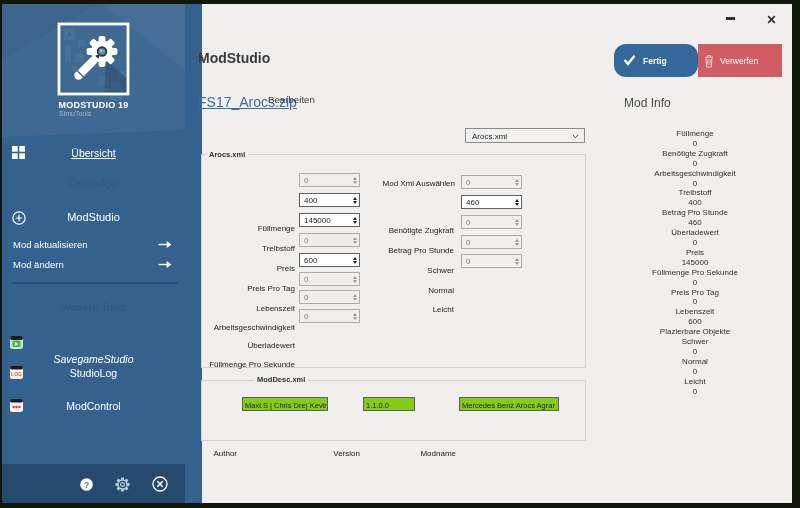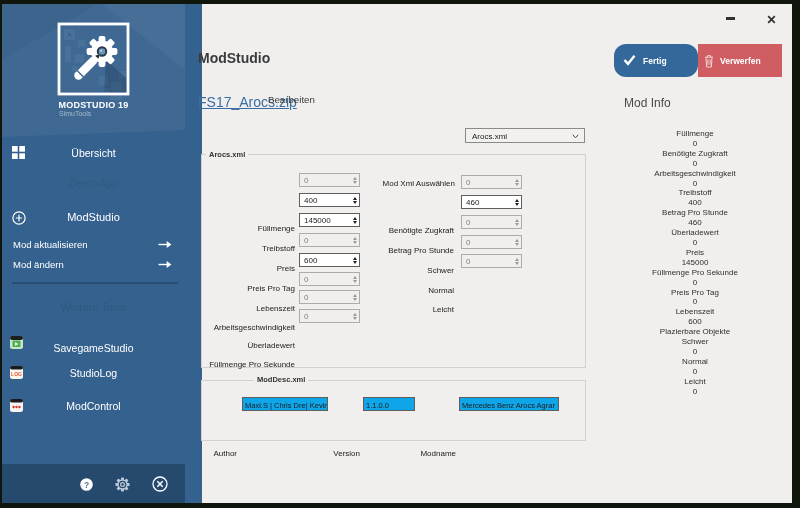--- a/index.html
+++ b/index.html
@@ -14,21 +14,21 @@
 .row-label { position:absolute; text-align:right; font-size:8px; color:#1b1b1b;margin-top:48px; }
 .spin { position:absolute; height:14px; background:#ffffff; border:1px solid #5f5e5d; font-size:8px; color:#1c1c1c; }
 .spin .val { position:absolute; left:4px; top:2px; }
 .spin.dis { background:#f0efed; border:1px solid #adacab; color:#7d7d7d; }
 .up { width:0; height:0; border-left:2.5px solid transparent; border-right:2.5px solid transparent; border-bottom:3px solid #1c1c1c; position:absolute; right:2px; top:3px; }
 .dn { width:0; height:0; border-left:2.5px solid transparent; border-right:2.5px solid transparent; border-top:3px solid #1c1c1c; position:absolute; right:2px; top:7px; }
 .dis .up { border-bottom-color:#9a9a9a; }
 .dis .dn { border-top-color:#9a9a9a; }
 .gbox { position:absolute; border:1px solid #d2d1d0; }
 .glabel { position:absolute; background:#f0efed; font-size:7.5px; font-weight:bold; color:#333333; padding:0 3px; }
-.txt { position:absolute; height:14px; background:#0ea5e9; border:1px solid #5f5e5d; font-size:7.5px; color:#1c1c1c; white-space:nowrap; overflow:hidden; padding:2.5px 0 0 2px; }
+.txt { position:absolute; height:14px; background:#84cc16; border:1px solid #5f5e5d; font-size:7.5px; color:#1c1c1c; white-space:nowrap; overflow:hidden; padding:2.5px 0 0 2px; }
 </style>
 </head>
 <body>
 <div id="win">
 
   <div id="sidebar">
     <div class="abs" style="left:0;top:0;width:183px;height:133px;background:rgba(255,255,255,0.05);clip-path:polygon(0 0, 183px 0, 183px 126px, 0 133px);"></div>
     <div class="abs" style="left:0;top:0;width:183px;height:60px;background:rgba(0,0,0,0.045);clip-path:polygon(0 0, 96px 0, 0 56px);"></div>
     <div class="abs" style="left:0;top:0;width:183px;height:70px;background:rgba(255,255,255,0.04);clip-path:polygon(100px 0, 183px 0, 183px 66px);"></div>
 
@@ -92,21 +92,21 @@
     </svg>
     <div class="abs white" style="left:0;top:96px;width:183px;text-align:center;font-size:9px;font-weight:bold;letter-spacing:0.2px;">MODSTUDIO 19</div>
     <div class="abs" style="left:57px;top:106px;font-size:7px;color:rgba(255,255,255,0.5);">SimuTools</div>
 
     <svg class="abs" style="left:10px;top:142px;" width="13" height="13" viewBox="0 0 13 13" fill="#ffffff">
       <rect x="0" y="0" width="5.7" height="5.7"></rect>
         <rect x="7.3" y="0" width="5.7" height="5.7"></rect>
       <rect x="0" y="7.3" width="5.7" height="5.7"></rect>
         <rect x="7.3" y="7.3" width="5.7" height="5.7"></rect>
     </svg>
-    <div class="abs ctr white menu12" style="top:142.5px;">Übersicht</div>
+    <div class="abs ctr white menu12" style="top:142.5px;text-decoration:underline;">Übersicht</div>
     <div class="abs ctr menu12" style="top:173px;color:#30597f;">Demo App</div>
     <svg class="abs" style="left:10px;top:207px;" width="14" height="14" viewBox="0 0 14 14">
       <circle cx="7" cy="7" r="6.1" fill="none" stroke="#ffffff" stroke-width="1.2"></circle>
       <path d="M 7 3.8 V 10.2 M 3.8 7 H 10.2" stroke="#ffffff" stroke-width="1.2"></path>
     </svg>
     <div class="abs ctr white" style="top:207px;font-size:11px;">ModStudio</div>
     <div class="abs white" style="left:11px;top:235px;font-size:9.5px;">Mod aktualisieren</div>
     <svg class="abs" style="left:156px;top:235.5px;" width="14" height="9" viewBox="0 0 14 9">
       <path d="M 0.5 4.5 H 10" stroke="#ffffff" stroke-width="1.4"></path>
         <polygon points="8.7,1 13.4,4.5 8.7,8" fill="#ffffff"></polygon>
@@ -118,21 +118,21 @@
     </svg>
     <div class="abs" style="left:10px;top:278px;width:166px;height:2px;background:#2a4e73;"></div>
     <div class="abs ctr" style="top:297px;font-size:11px;color:#2d5983;">Weitere Tools</div>
 
     <svg class="abs" style="left:8px;top:332px;" width="13" height="13" viewBox="0 0 13 13">
       <rect x="0" y="0" width="13" height="13" rx="2.5" fill="#c8e6c9"></rect>
       <rect x="0" y="0" width="13" height="4" rx="2" fill="#1b1f1b"></rect>
       <rect x="2.5" y="4.5" width="8" height="6.5" rx="1" fill="#4caf50"></rect>
       <polygon points="5,6 5,10 8.5,8" fill="#e8f5e9"></polygon>
     </svg>
-    <div class="abs ctr white menu12" style="top:338px;">SavegameStudio</div>
+    <div class="abs ctr white menu12" style="top:349px;font-style:italic;">SavegameStudio</div>
     <svg class="abs" style="left:8px;top:362px;" width="13" height="13" viewBox="0 0 13 13">
       <rect x="0" y="0" width="13" height="13" rx="2.5" fill="#fdf6ee"></rect>
       <rect x="0" y="0" width="13" height="3.6" rx="1.8" fill="#1b1b1b"></rect>
       <text x="6.5" y="10.2" font-size="5" font-weight="bold" fill="#e05d2d" text-anchor="middle" font-family="Liberation Sans, sans-serif">LOG</text>
     </svg>
     <div class="abs ctr white menu12" style="top:362.5px;">StudioLog</div>
     <svg class="abs" style="left:8px;top:395px;" width="13" height="13" viewBox="0 0 13 13">
       <rect x="0" y="0" width="13" height="13" rx="2.5" fill="#f7f3f2"></rect>
       <rect x="0" y="0" width="13" height="3.6" rx="1.8" fill="#1b1b1b"></rect>
       <circle cx="3.6" cy="8" r="1.2" fill="#d33a2f"></circle>
@@ -283,19 +283,19 @@
     </svg>
     <div class="abs white" style="left:29px;top:11.5px;font-size:8.5px;font-weight:bold;">Fertig</div>
   </div>
   <div class="abs" style="left:696px;top:40px;width:84px;height:33px;background:#d05d62;">
     <svg class="abs" style="left:6px;top:10px;" width="10" height="14" viewBox="0 0 10 14">
       <g fill="none" stroke="#f3d4d5" stroke-width="1">
         <path d="M1 3.2 H9 M3.5 3.2 V1.6 H6.5 V3.2 M2 3.2 L2.6 13 H7.4 L8 3.2"></path>
         <path d="M3.9 5.4 V10.8 M6.1 5.4 V10.8"></path>
       </g>
     </svg>
-    <div class="abs white" style="left:22px;top:11.5px;font-size:8.5px;font-weight:bold;">Verwerfen</div>
+    <div class="abs white" style="left:22px;top:11.5px;font-size:8.5px;font-weight:normal;">Verwerfen</div>
   </div>
   <div class="abs" style="left:622px;top:92px;font-size:12px;color:#4a4a4a;">Mod Info</div>
   <div class="abs" style="left:593px;top:125px;width:200px;text-align:center;font-size:8px;line-height:9.9px;color:#2e2e2e;">
     Füllmenge<br>0<br>Benötigte Zugkraft<br>0<br>Arbeitsgeschwindigkeit<br>0<br>Treibstoff<br>400<br>Betrag Pro Stunde<br>460<br>Überladewert<br>0<br>Preis<br>145000<br>Füllmenge Pro Sekunde<br>0<br>Preis Pro Tag<br>0<br>Lebenszeit<br>600<br>Plazierbare Objekte<br>Schwer<br>0<br>Normal<br>0<br>Leicht<br>0
   </div>
 </div>
 
 </body></html>

